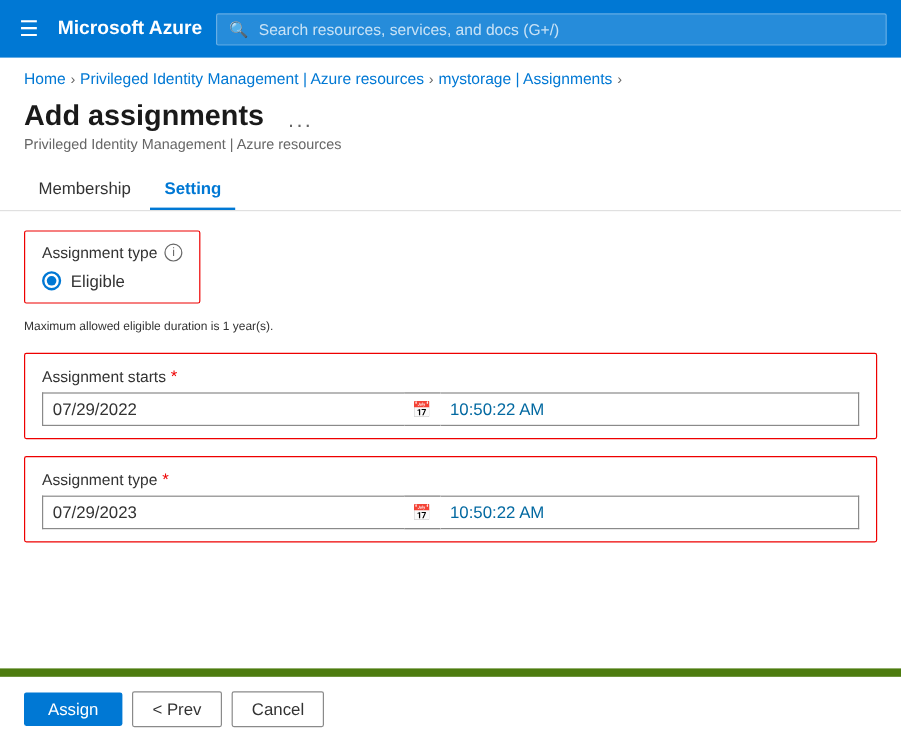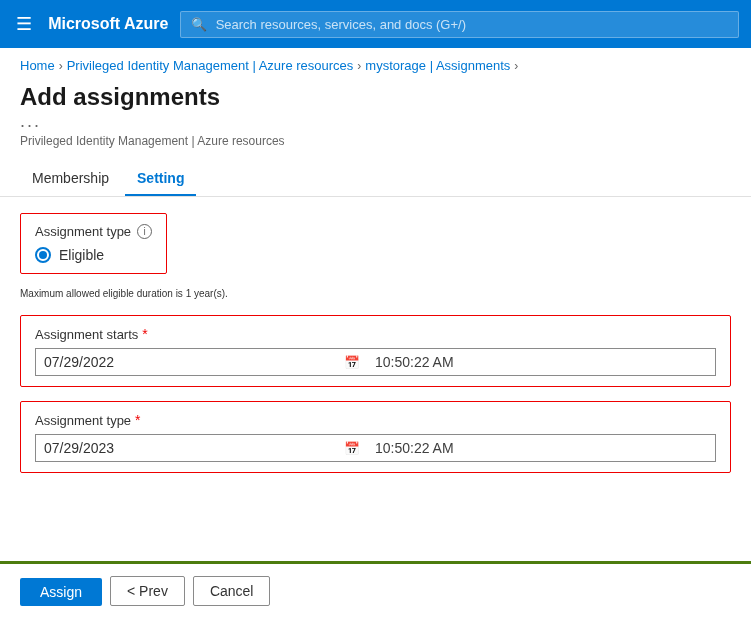--- a/index.html
+++ b/index.html
@@ -60,23 +60,22 @@
     }
     .breadcrumb a { color: #0078d4; text-decoration: none; }
     .breadcrumb-sep { color: #666; font-size: 12px; }
 
     
     .page-header {
       padding: 4px 20px 8px;
     }
     .page-title-row {
       display: flex;
-      align-items: flex-start;
-      gap: 0;
-      flex-direction: column;
+      align-items: flex-end;
+      gap: 20px;
     }
     .page-title {
       font-size: 24px;
       font-weight: 600;
       color: #1a1a1a;
     }
     .page-ellipsis {
       color: #666;
       font-size: 18px;
       cursor: pointer;
@@ -233,35 +232,35 @@
       cursor: pointer;
       color: #555;
       font-size: 13px;
     }
     .time-input {
       flex: 1;
       border: 1px solid #8a8a8a;
       border-left: none;
       padding: 5px 8px;
       font-size: 14px;
-      color: #404040;
+      color: #0369a1;
       outline: none;
       background: #fff;
     }
 
     
     .footer {
       position: absolute;
       bottom: 0;
       left: 0;
       right: 0;
-      border-top: 3px solid #4d7c0f;
+      border-top: 7px solid #4d7c0f;
       padding: 12px 20px;
       display: flex;
-      align-items: flex-end;
+      align-items: center;
       gap: 8px;
       background: #fff;
     }
     .btn-assign {
       background: #0078d4;
       color: #fff;
       border: none;
       padding: 6px 20px;
       font-size: 14px;
       cursor: pointer;

